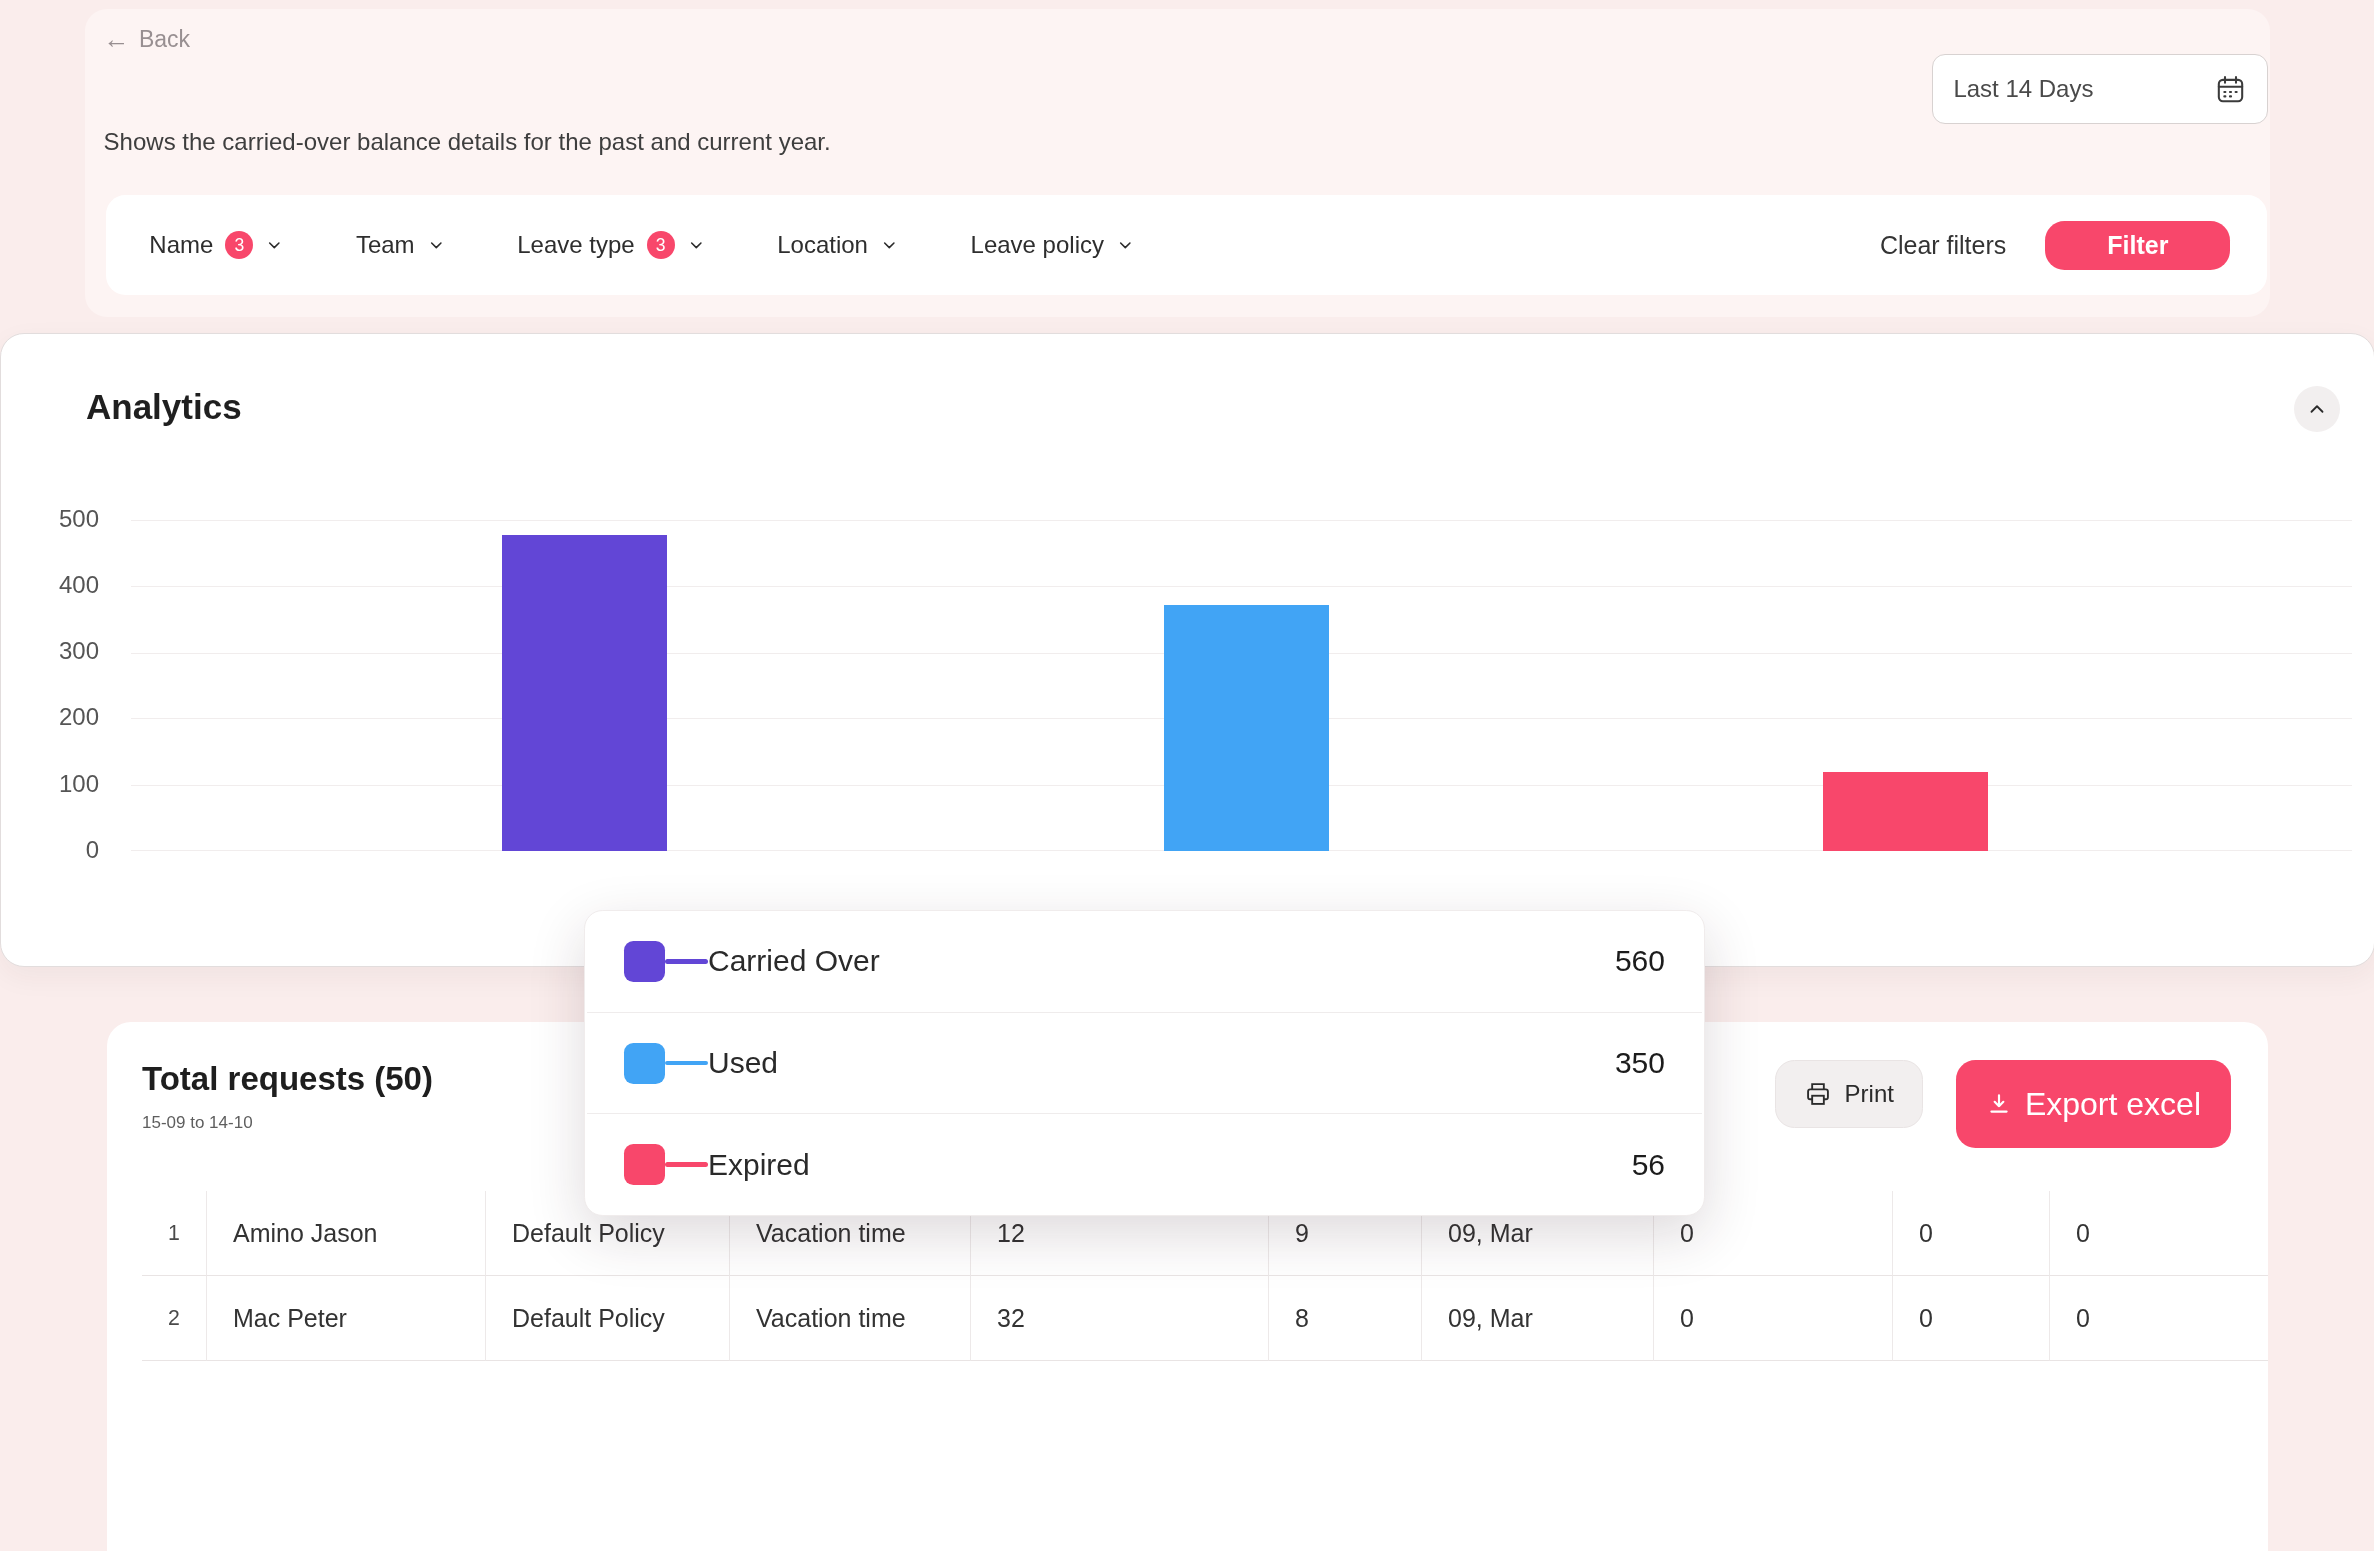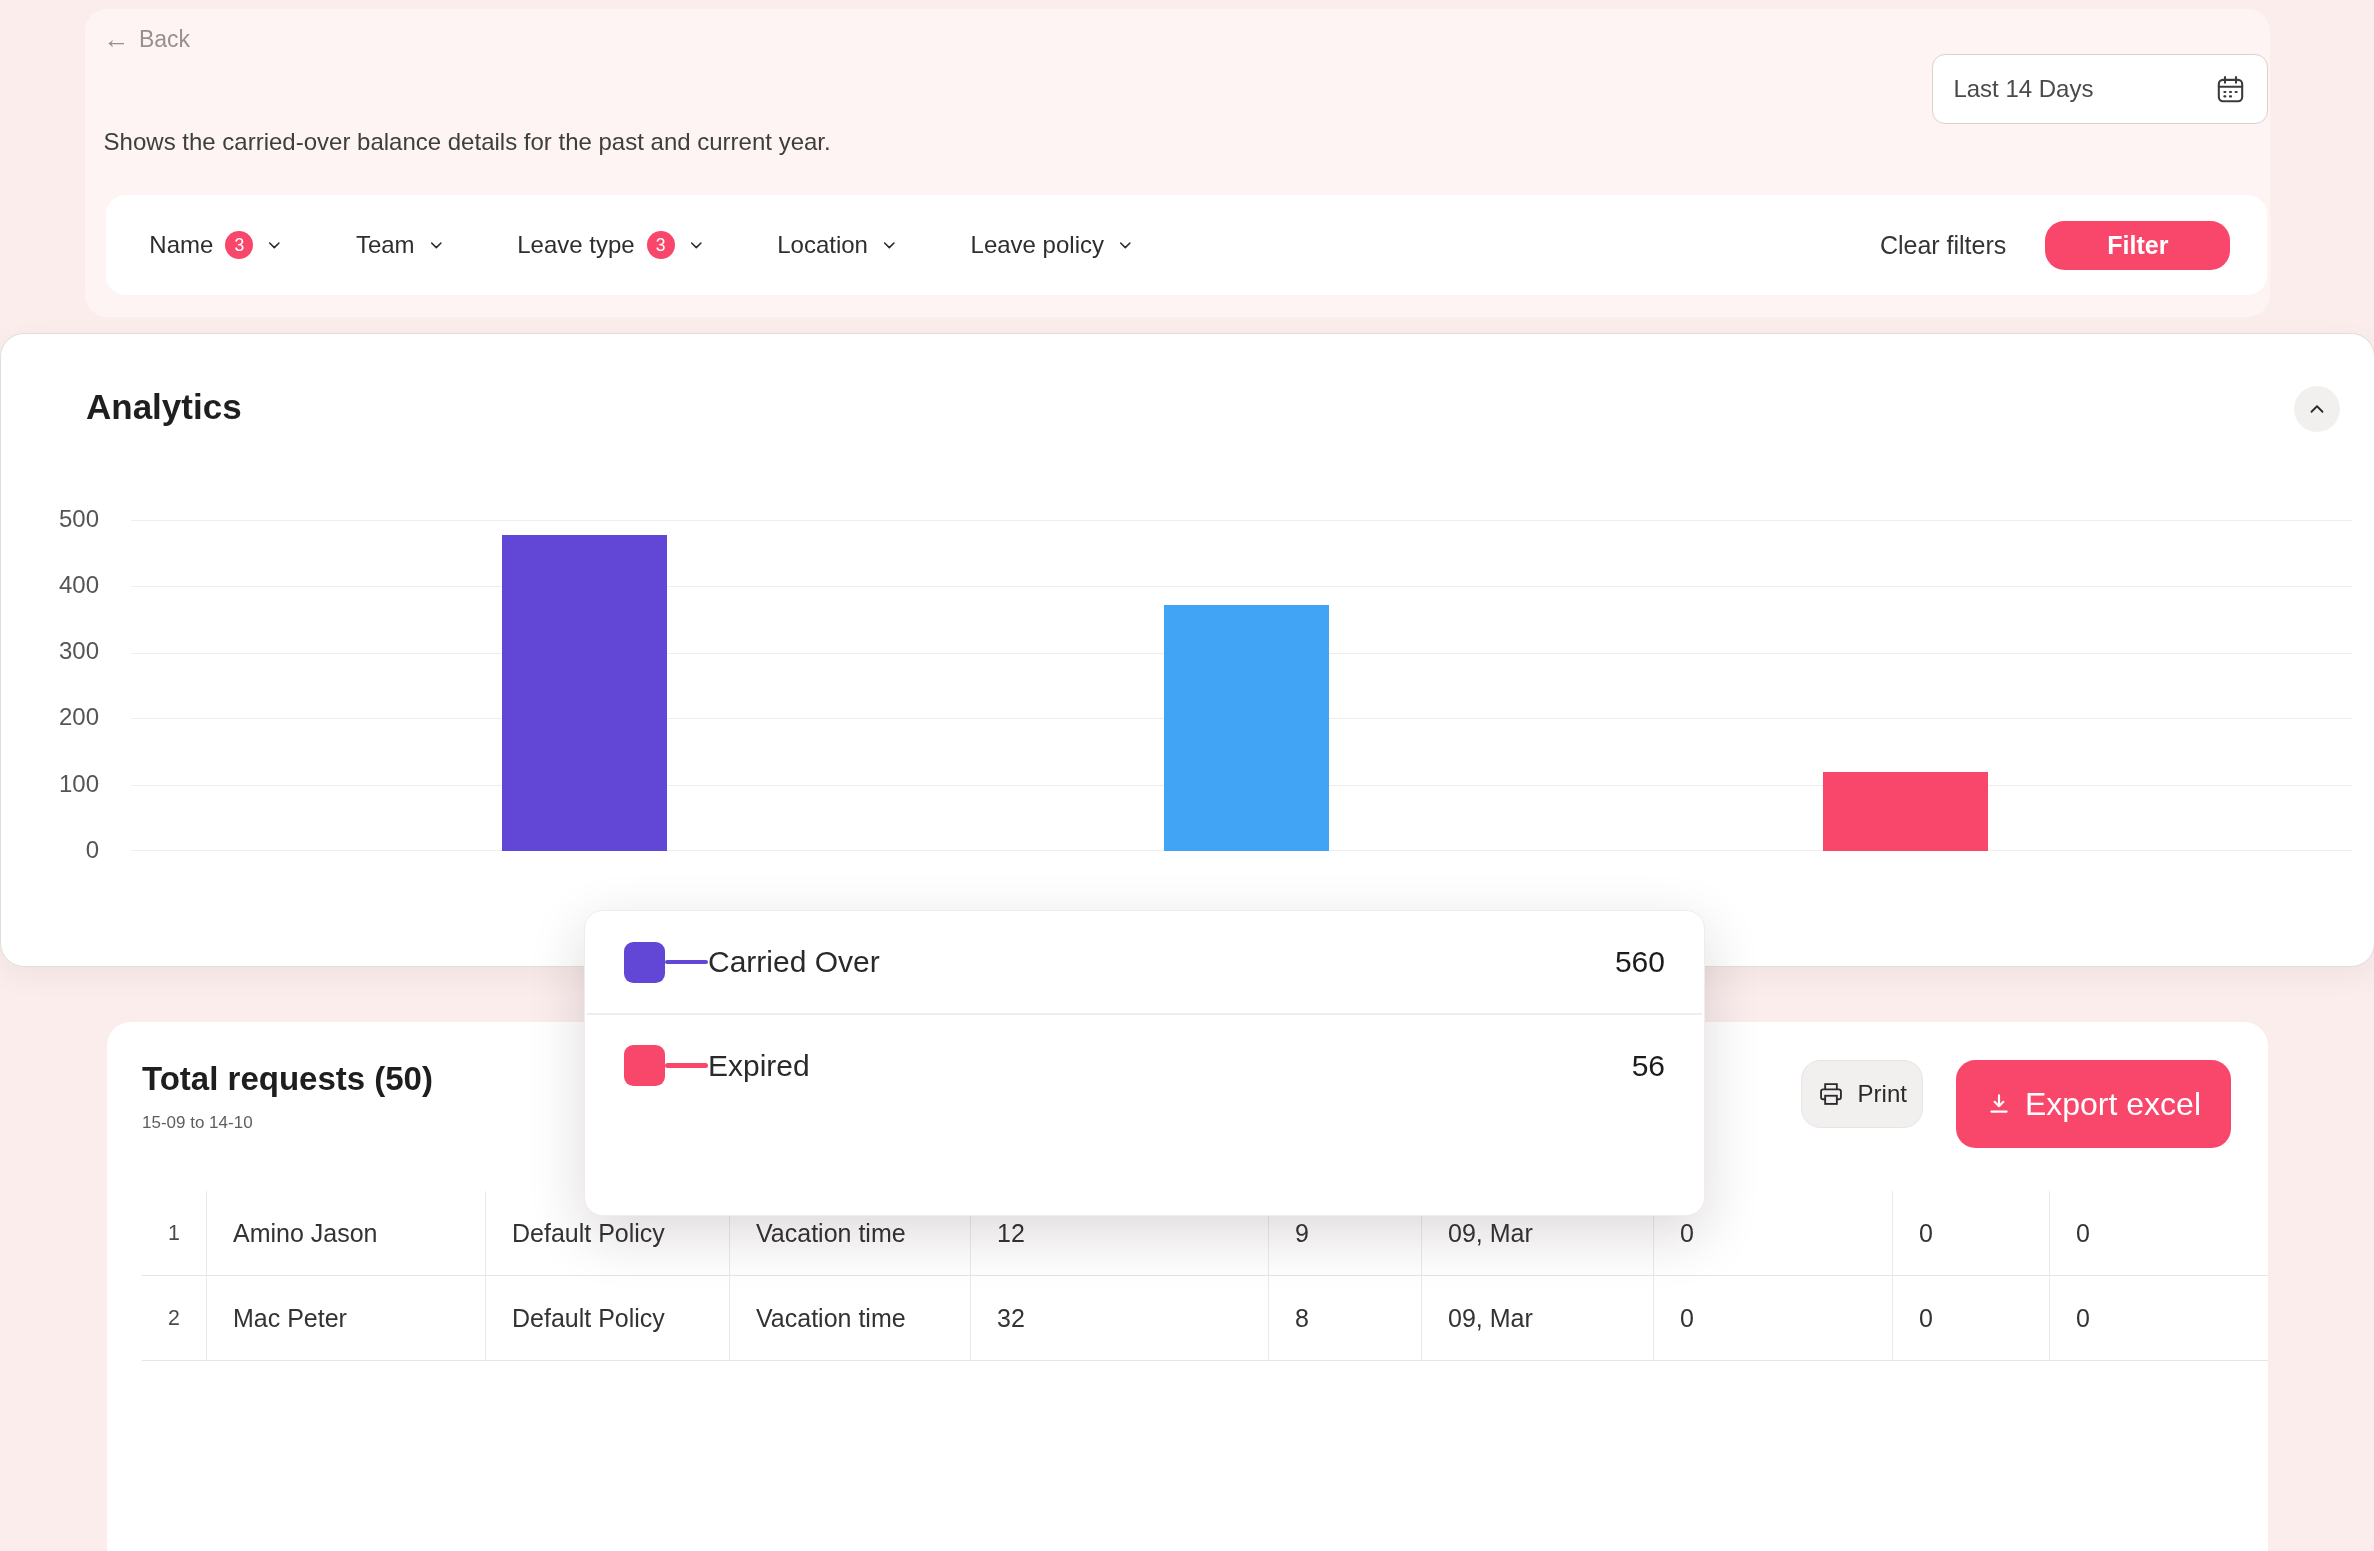--- a/index.html
+++ b/index.html
@@ -81,21 +81,21 @@
   
   .requests-card {
     position:absolute; left:107px; top:1022px; width:2161px; height:557px;
     background:#fff; border-radius:24px 24px 0 0;
   }
   .requests-head { display:flex; align-items:flex-start; padding:38px 37px 0 35px; }
   .requests-title { font-size:33px; font-weight:bold; color:#1E1E1E; }
   .requests-range { font-size:17px; color:#5E5E5E; margin-top:15px; }
   .requests-actions { margin-left:auto; display:flex; gap:33px; }
   .print-btn {
-    height:68px; padding:0 15px; background:#F2EFEF; border:0.9px solid #E9E4E4; border-radius:19.5px;
+    height:68px; padding:0 28px; background:#F2EFEF; border:0.9px solid #E9E4E4; border-radius:19.5px;
     display:flex; align-items:center; gap:13px; font-size:24px; color:#2B2B2B;
     font-family:inherit; cursor:pointer;
   }
   .export-btn {
     height:88px; padding:0 30px; background:#F8476B; border:none; border-radius:19.5px;
     display:flex; align-items:center; gap:13px; font-size:32px; color:#fff;
     font-family:inherit; cursor:pointer;
   }
 
   
@@ -231,20 +231,26 @@
   </div>
 
   <div class="legend-card">
     <div class="legend-row">
       <span class="legend-swatch" style="background: rgb(98, 70, 214);"></span>
       <span class="legend-dash" style="background: rgb(98, 70, 214);"></span>
       <span class="legend-label">Carried Over</span>
       <span class="legend-value">560</span>
     </div>
     <div class="legend-divider"></div>
+    <div class="legend-row">
+      <span class="legend-swatch" style="background: rgb(65, 164, 245);"></span>
+      <span class="legend-dash" style="background: rgb(65, 164, 245);"></span>
+      <span class="legend-label">Used</span>
+      <span class="legend-value">350</span>
+    </div>
     <div class="legend-divider"></div>
     <div class="legend-row">
       <span class="legend-swatch" style="background: rgb(248, 71, 107);"></span>
       <span class="legend-dash" style="background: rgb(248, 71, 107);"></span>
       <span class="legend-label">Expired</span>
       <span class="legend-value">56</span>
     </div>
   </div>
 
   <div class="requests-card">

